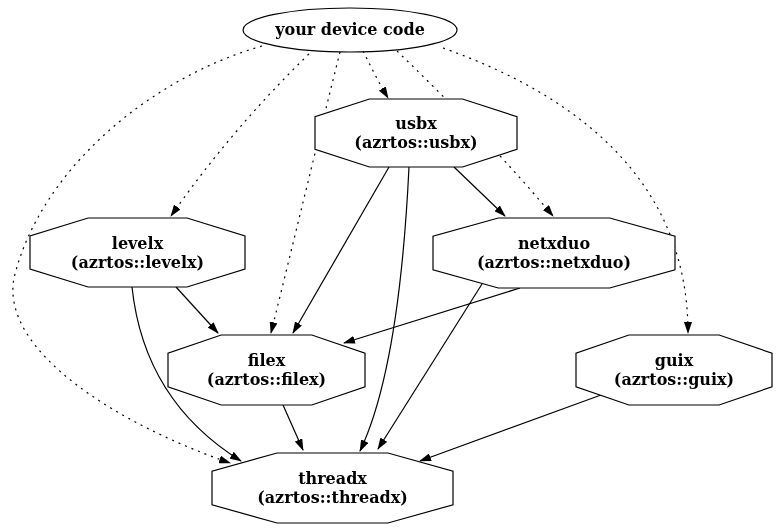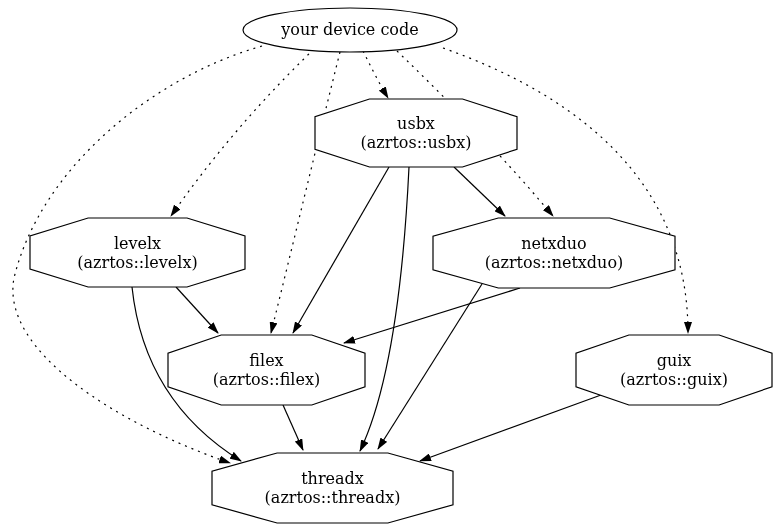--- a/index.html
+++ b/index.html
@@ -8,20 +8,21 @@
     background: #ffffff;
     width: 779px;
     height: 528px;
     overflow: hidden;
   }
   .diagram-canvas {
     position: relative;
     width: 779px;
     height: 388px;
     background: #ffffff;
+    font-weight: bold;
   }
   svg.graph {
     display: block;
     width: 779px;
     height: 528px;
   }
   .edge {
     fill: none;
     stroke: #000000;
     stroke-width: 1.2;

